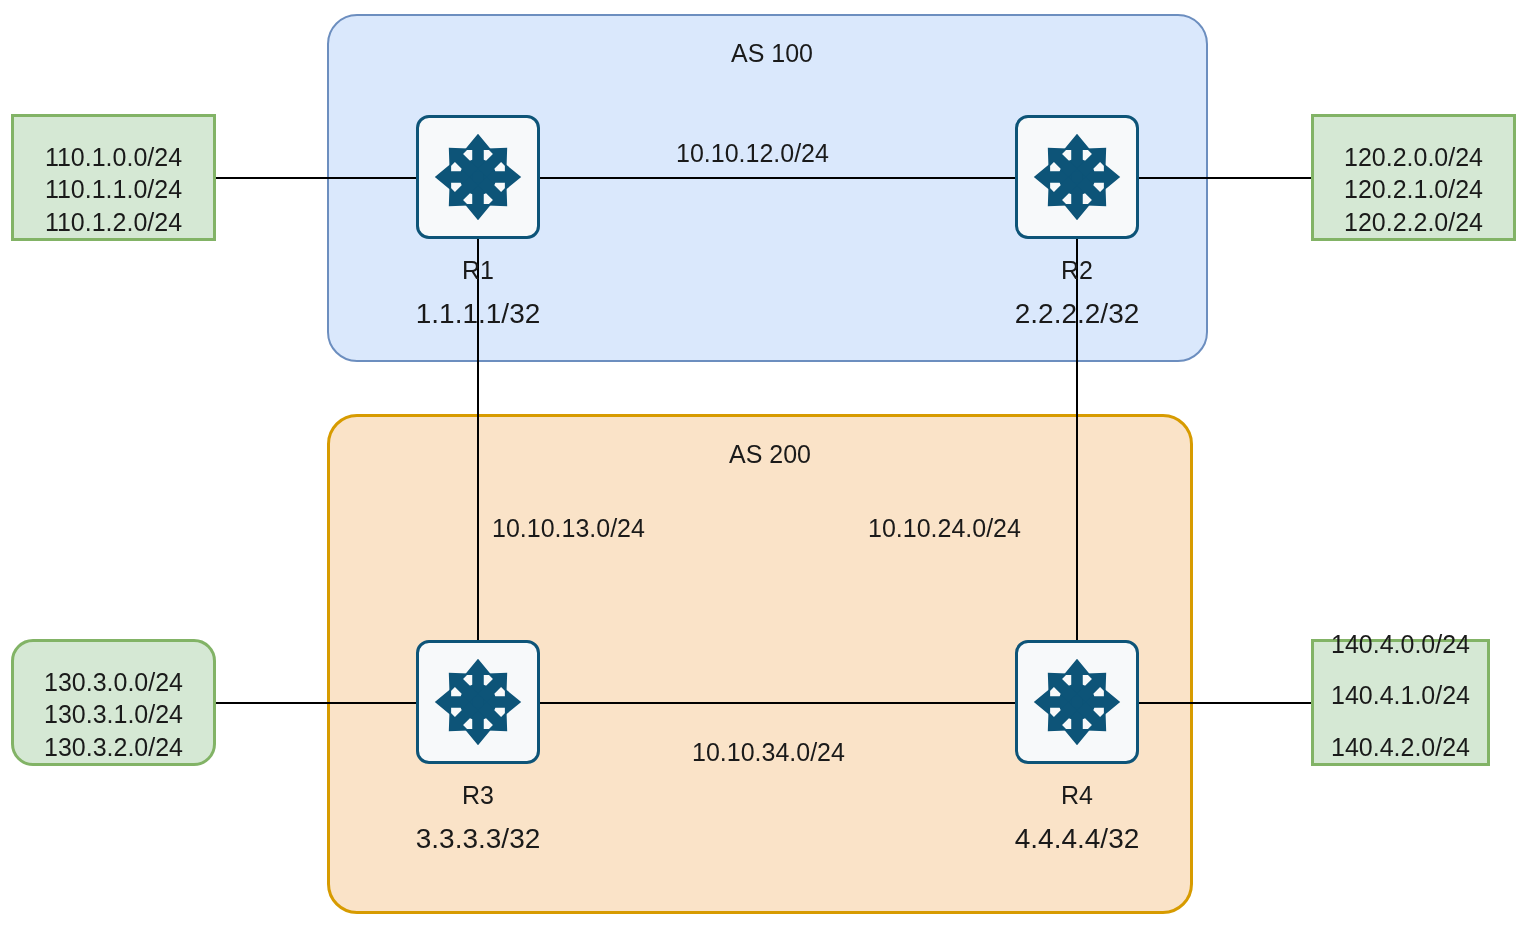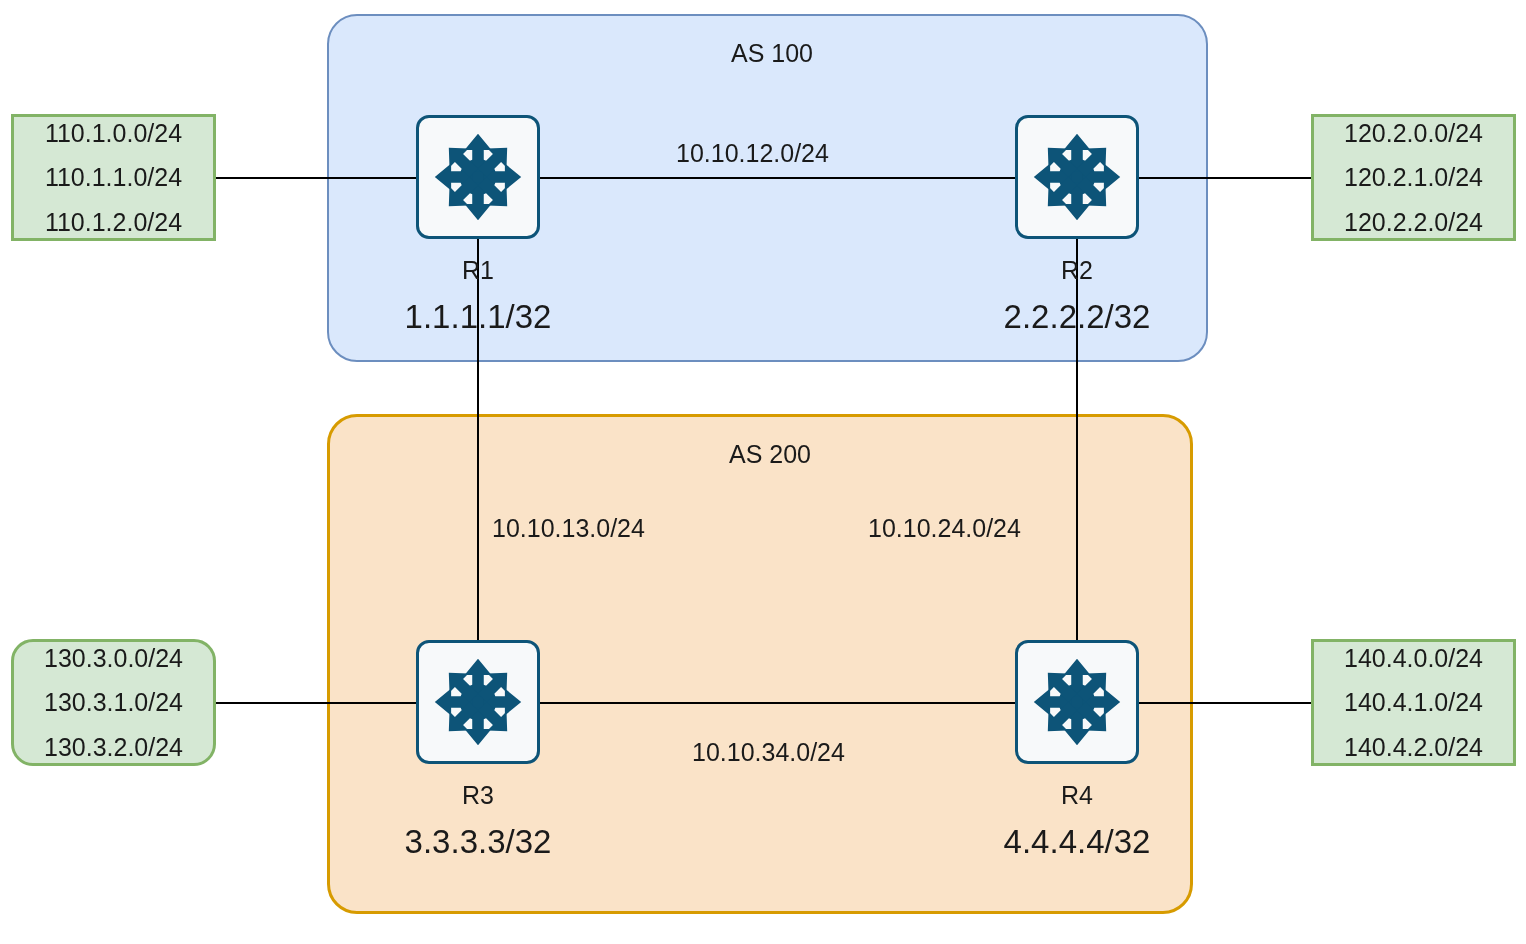--- a/index.html
+++ b/index.html
@@ -14,25 +14,25 @@
   .link-v{width:2px;}
 
   .link-label{position:absolute;font-size:25px;color:#1a1a1a;white-space:nowrap;}
 
   .router{position:absolute;box-sizing:border-box;width:124px;height:124px;
           background:#f7f9fa;border:3px solid #0d5478;border-radius:13px;
           display:flex;align-items:center;justify-content:center;}
   .router svg{display:block;}
 
   .router-name{position:absolute;font-size:25px;color:#1a1a1a;white-space:nowrap;text-align:center;}
-  .router-loop{position:absolute;font-size:33px;color:#1a1a1a;white-space:nowrap;text-align:center;}
+  .router-loop{position:absolute;font-size:28px;color:#1a1a1a;white-space:nowrap;text-align:center;}
 
   .subnet-box{position:absolute;box-sizing:border-box;background:#d5e8d4;
               border:3px solid #82b366;display:flex;flex-direction:column;
-              align-items:center;justify-content:space-between;}
+              align-items:center;justify-content:flex-end;}
   .subnet-line{font-size:25px;color:#1a1a1a;line-height:1.30;white-space:nowrap;}
 </style>
 </head>
 <body>
 
 <div id="canvas">
 
   <div class="as-zone" style="left:327px;top:14px;width:881px;height:348px;background:#dae8fc;border:2px solid #6c8ebf;"></div>
 
   <div class="as-zone" style="left:327px;top:414px;width:866px;height:500px;background:#fae3c8;border:3px solid #d79b00;"></div>
@@ -200,19 +200,19 @@
     <div class="subnet-line">120.2.1.0/24</div>
     <div class="subnet-line">120.2.2.0/24</div>
   </div>
 
   <div class="subnet-box" style="left:11px;top:639px;width:205px;height:127px;border-radius:22px;">
     <div class="subnet-line">130.3.0.0/24</div>
     <div class="subnet-line">130.3.1.0/24</div>
     <div class="subnet-line">130.3.2.0/24</div>
   </div>
 
-  <div class="subnet-box" style="left:1311px;top:639px;width:205px;height:127px;">
+  <div class="subnet-box" style="left:1311px;top:639px;width:179px;height:127px;gap:19px;">
     <div class="subnet-line">140.4.0.0/24</div>
     <div class="subnet-line">140.4.1.0/24</div>
     <div class="subnet-line">140.4.2.0/24</div>
   </div>
 
 </div>
 
 </body></html>

